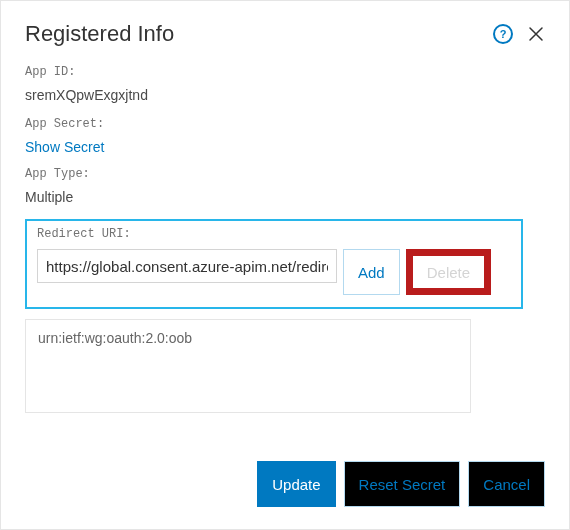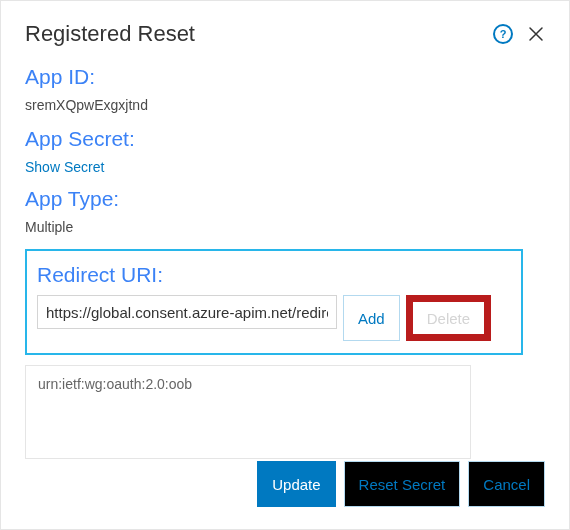--- a/index.html
+++ b/index.html
@@ -48,40 +48,41 @@
     cursor: pointer;
   }
   .close-icon {
     font-size: 22px;
     color: #333;
     cursor: pointer;
     line-height: 1;
   }
   .close-icon svg { display:block; }
   .field-label {
-    font-size: 21px;
-    color: #3b82f6;
+    font-size: 12px;
+    color: #737373;
     margin-top: 10px;
+    font-family: Liberation Mono, monospace;
   }
   .field-value {
     font-size: 14px;
     color: #4a4a4a;
     margin-top: 8px;
     margin-bottom: 14px;
   }
   .link {
     font-size: 14px;
     color: #0079c1;
     margin-top: 8px;
     margin-bottom: 12px;
     cursor: pointer;
   }
   .highlight-box {
     border: 2px solid #28b6ea;
-    padding: 12px 10px 12px 10px;
+    padding: 6px 10px 12px 10px;
     margin-top: 4px;
     width: 498px;
     box-sizing: border-box;
   }
   .highlight-box .field-label {
     margin-top: 0;
     margin-bottom: 8px;
   }
   .uri-row {
     display: flex;
@@ -147,21 +148,21 @@
     border: 1px solid #b3d9ef;
     text-align: right;
   }
 </style>
 </head>
 <body>
 
 <div class="panel">
 
   <div class="header">
-    <div class="title">Registered Reset</div>
+    <div class="title">Registered Info</div>
     <div class="header-icons">
       <div class="help-icon">?</div>
       <div class="close-icon">
         <svg width="18" height="18" viewBox="0 0 18 18">
             <path d="M3 3 L15 15 M15 3 L3 15" stroke="#333" stroke-width="1.5" fill="none" stroke-linecap="round"></path>
           </svg>
       </div>
     </div>
   </div>
 

